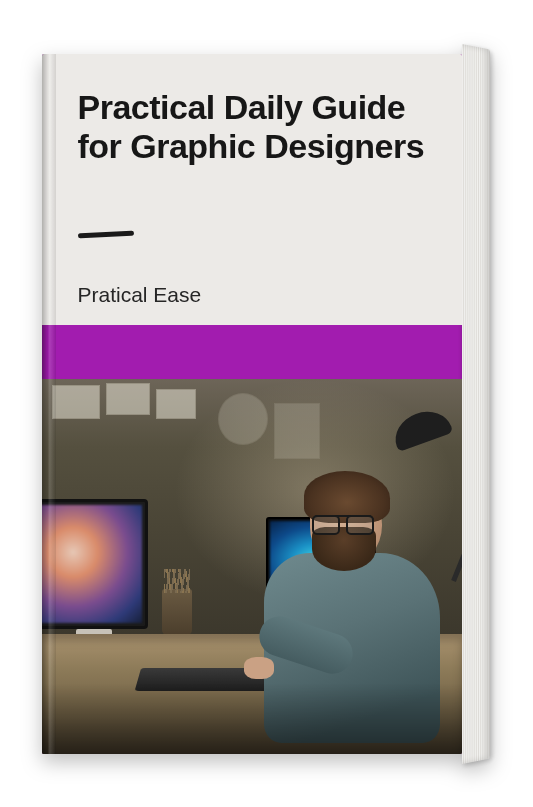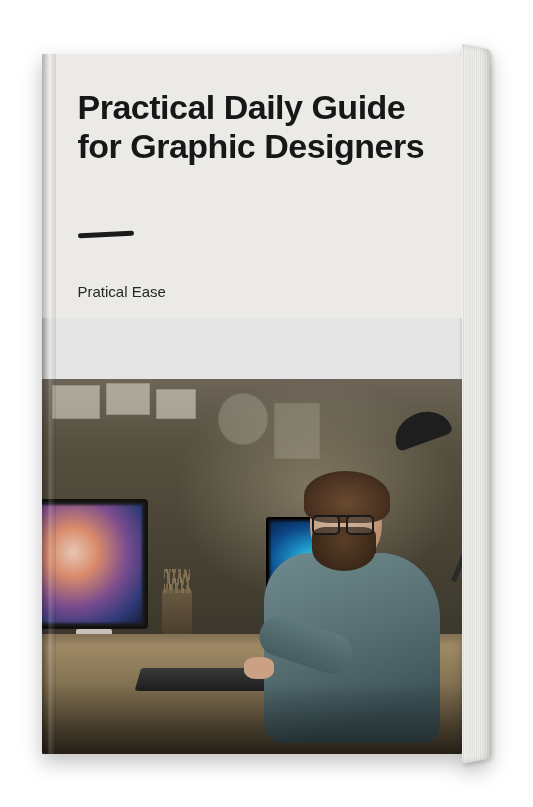--- a/index.html
+++ b/index.html
@@ -18,21 +18,21 @@
     width: 450px;
     height: 720px;
     filter: drop-shadow(0 8px 10px rgba(0,0,0,0.25));
   }
   .book-cover {
     position: absolute;
     left: 0;
     top: 10px;
     width: 420px;
     height: 700px;
-    background: #e5e5e5;
+    background: #a21caf;
     border-radius: 2px;
     overflow: hidden;
     box-shadow: inset 6px 0 10px -6px rgba(0,0,0,0.35),
                 inset -2px 0 4px -2px rgba(0,0,0,0.2);
   }
   
   .book-cover::before {
     content: "";
     position: absolute;
     left: 0; top: 0; bottom: 0;
@@ -76,21 +76,21 @@
   .dash {
     width: 56px;
     height: 5px;
     background: #1a1a1a;
     border-radius: 3px;
     margin-top: 66px;
     transform: rotate(-3deg);
   }
   .author {
     margin-top: 46px;
-    font-size: 15px;
+    font-size: 21px;
     font-weight: 400;
     color: #262626;
   }
   .photo {
     position: absolute;
     left: 0;
     right: 0;
     top: 325px;
     bottom: 0;
     background:

